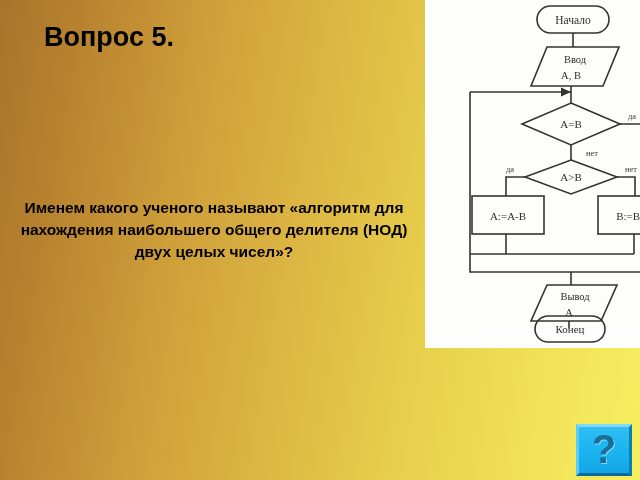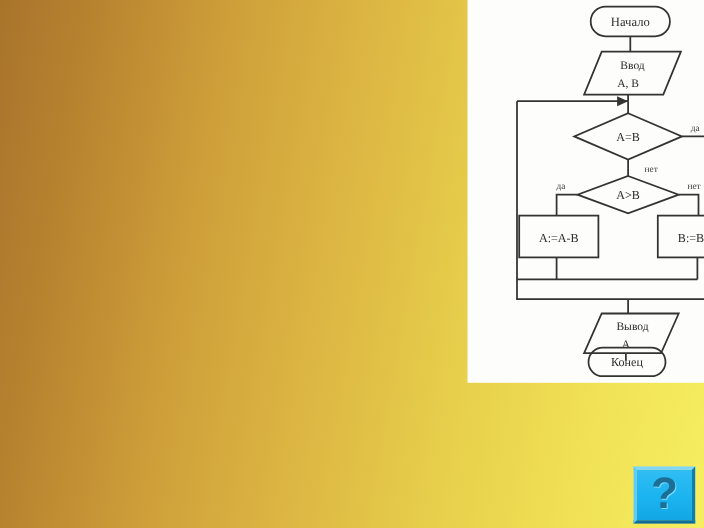--- a/index.html
+++ b/index.html
@@ -74,21 +74,23 @@
   }
   .fc-line{
     stroke:#333;stroke-width:1.6;fill:none;
   }
 </style>
 </head>
 <body>
 
 <div id="slide">
 
+  <div id="title">Вопрос 5.</div>
 
+  <div id="question">Именем какого ученого называют «алгоритм для нахождения наибольшего общего делителя (НОД) двух целых чисел»?</div>
 
   <div id="panel">
     <div id="chart">
       <svg width="215" height="348" viewBox="0 0 215 348" xmlns="http://www.w3.org/2000/svg">
 
         <rect class="fc-shape" x="72" y="6" width="72" height="27" rx="13.5" ry="13.5"></rect>
         <text class="fc-text" x="108" y="24" font-size="11.5" text-anchor="middle">Начало</text>
 
         <line class="fc-line" x1="108" y1="33" x2="108" y2="47"></line>
 

